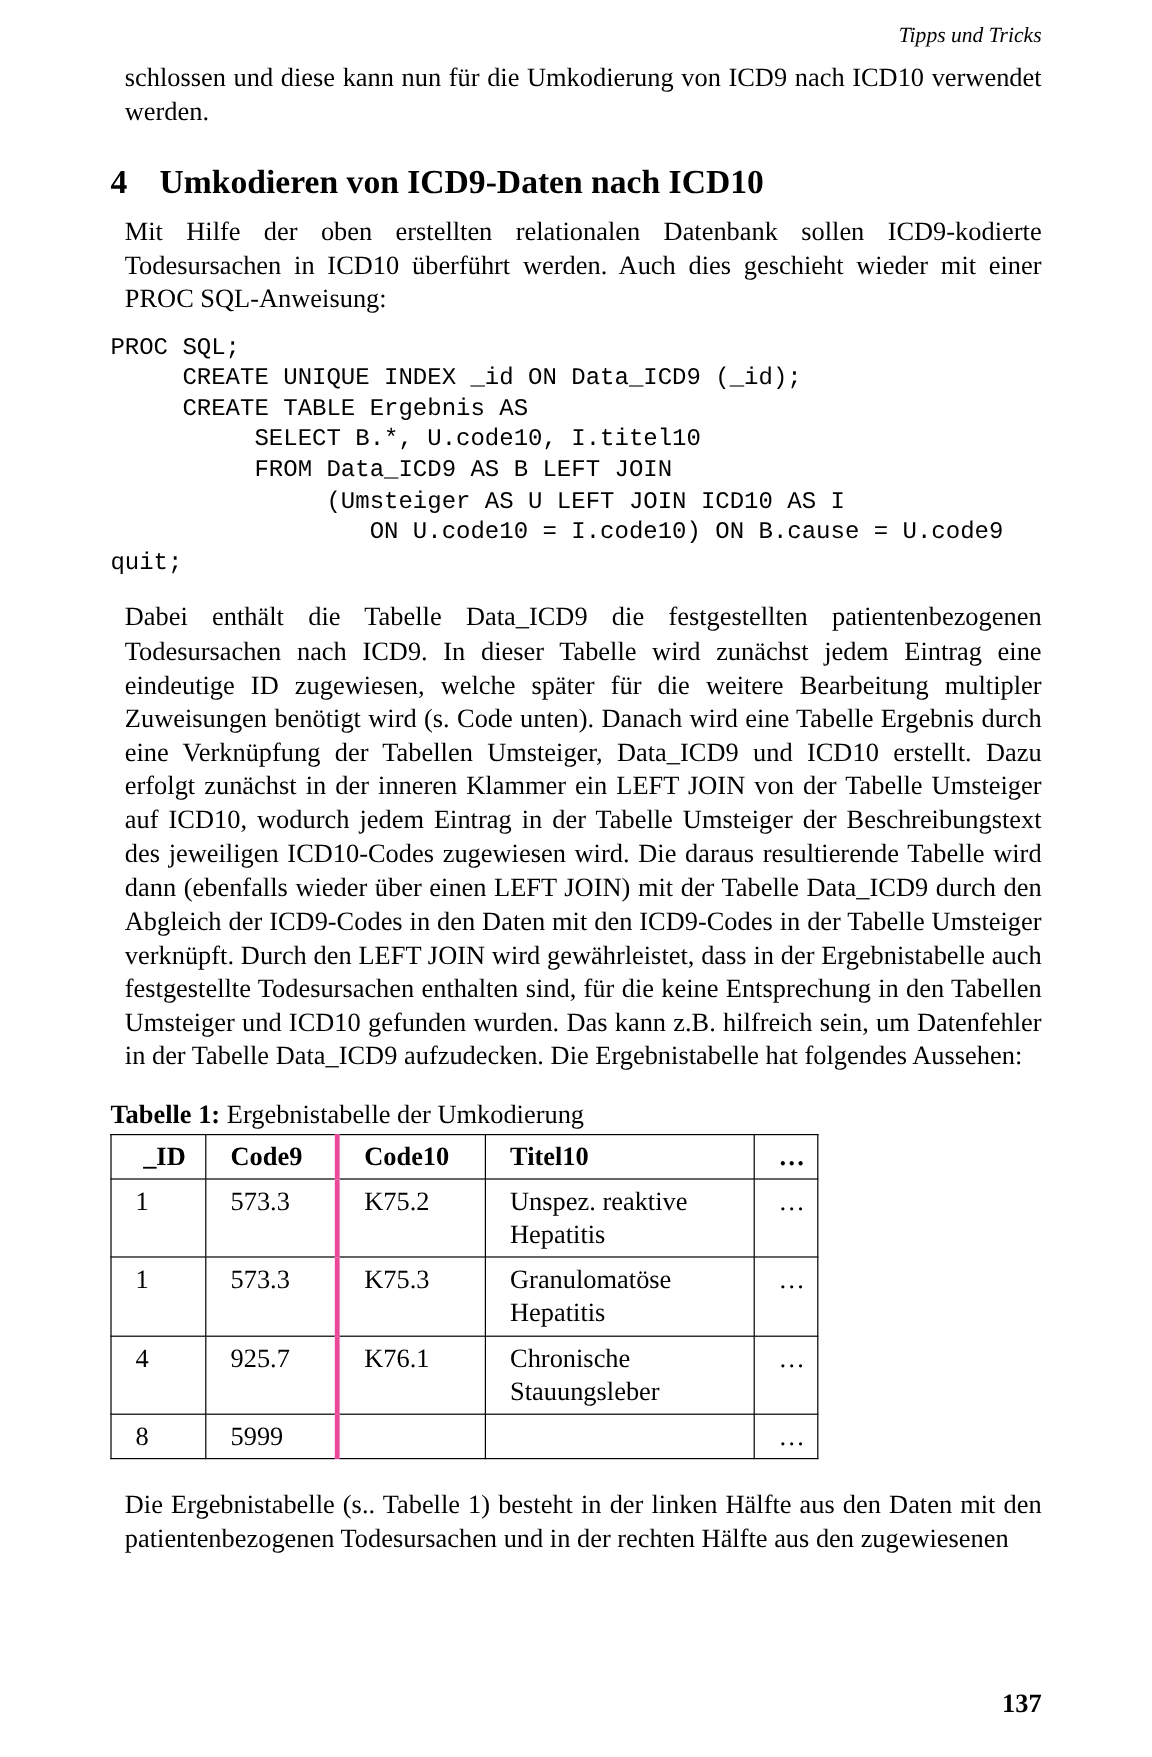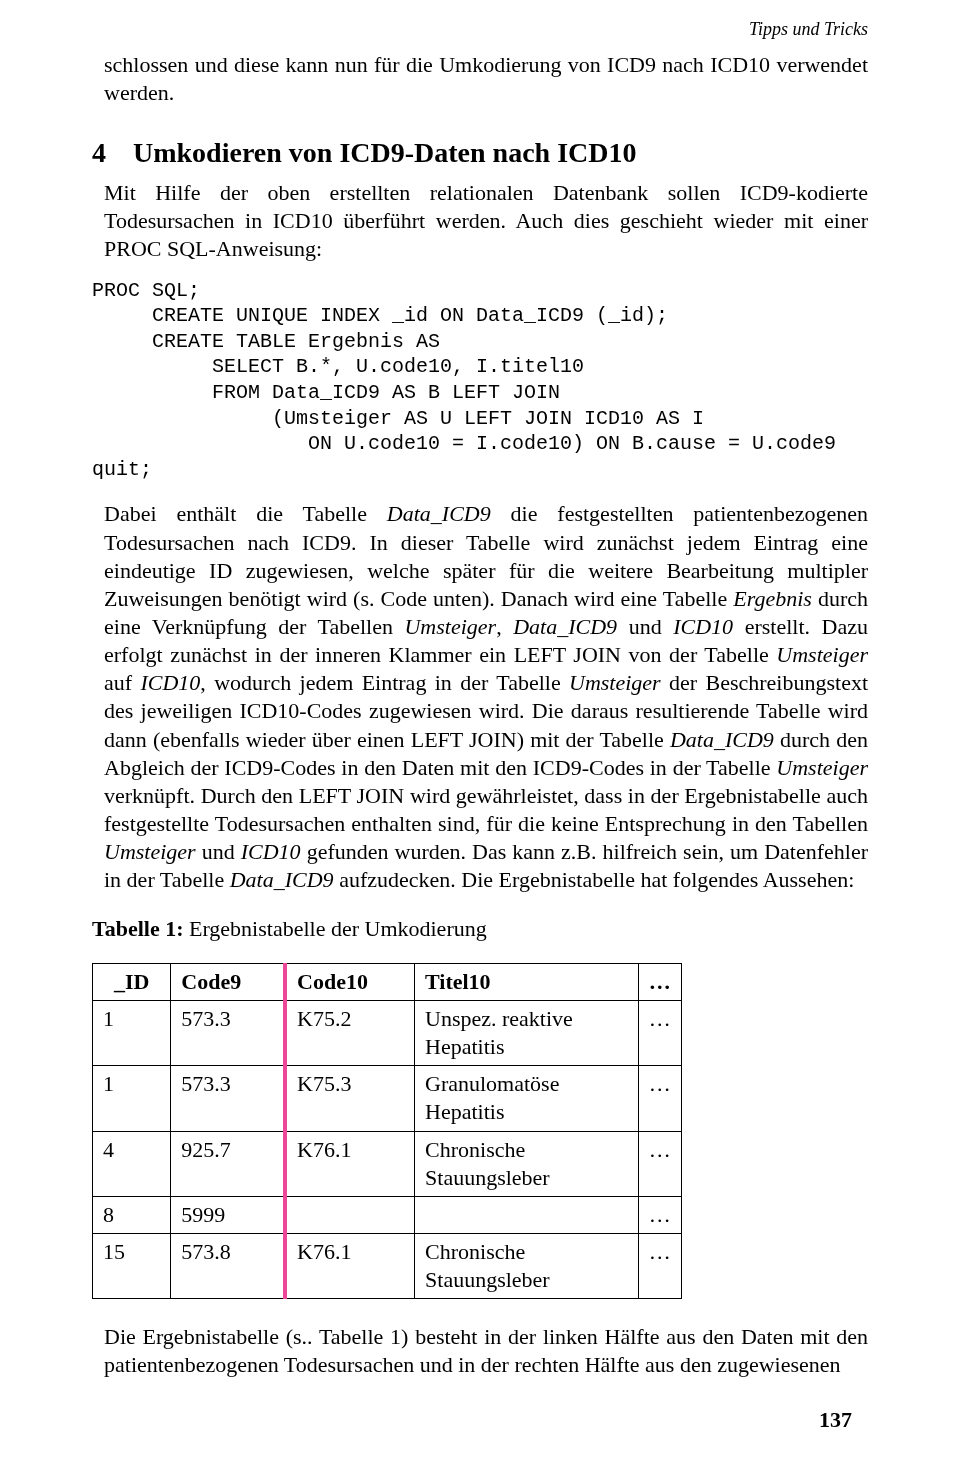--- a/index.html
+++ b/index.html
@@ -29,52 +29,52 @@
     margin: 28px 0 8px 0;
   }
   .section-heading .num { display:inline-block; width: 34px; }
   .code-block {
     font-family: "Courier New", Courier, monospace;
     white-space: pre;
     font-size: 20px;
     line-height: 1.28;
     margin: 12px 0 18px 0;
   }
-  .table-caption { font-weight: normal; margin: 20px 0 20px 0; font-size: 22px; }
+  .table-caption { font-weight: normal; margin: 20px 0 2px 0; font-size: 22px; }
   .table-caption b { font-weight: bold; }
   table.result {
     border-collapse: collapse;
     width: 76%;
     font-size: 22px;
     margin-bottom: 24px;
   }
   table.result th, table.result td {
     border: 1px solid #000;
-    padding: 4px 10px 4px 10px;
+    padding: 4px 10px 4px 20px;
     text-align: left;
     vertical-align: top;
   }
   table.result th { font-weight: bold; }
   table.result th.id { text-align: center; }
   
   table.result th:nth-child(3),
   table.result td:nth-child(3) { border-left: 4px solid #ec4899; }
   table.result th:nth-child(4),
   table.result td:nth-child(4) { width: 38%; }
   table.result th:last-child,
   table.result td:last-child { width: 6%; }
   .page-number {
     text-align: right;
     font-size: 22px;
     font-weight: bold;
     position: absolute;
     bottom: 30px;
-    right: 108px;
+    right: 92px;
   }
-  .italic { font-style: italic; }
+  .italic { }
 </style>
 </head>
 <body>
 
 <div class="page-header">Tipps und Tricks</div>
 
 <p class="para para-first">schlossen und diese kann nun für die Umkodierung von ICD9 nach ICD10 verwendet werden.</p>
 
 <div class="section-heading">
   <span class="num">4</span>
@@ -130,25 +130,18 @@
         <td>Chronische Stauungsleber</td>
         <td>…</td>
       </tr>
       <tr>
         <td>8</td>
         <td>5999</td>
         <td></td>
         <td></td>
         <td>…</td>
       </tr>
-      <tr>
-        <td>15</td>
-        <td>573.8</td>
-        <td>K76.1</td>
-        <td>Chronische Stauungsleber</td>
-        <td>…</td>
-      </tr>
     </tbody>
 </table>
 
 <p class="para">Die Ergebnistabelle (s.. Tabelle 1) besteht in der linken Hälfte aus den Daten mit den patientenbezogenen Todesursachen und in der rechten Hälfte aus den zugewiesenen</p>
 
 <div class="page-number">137</div>
 
 </body></html>

